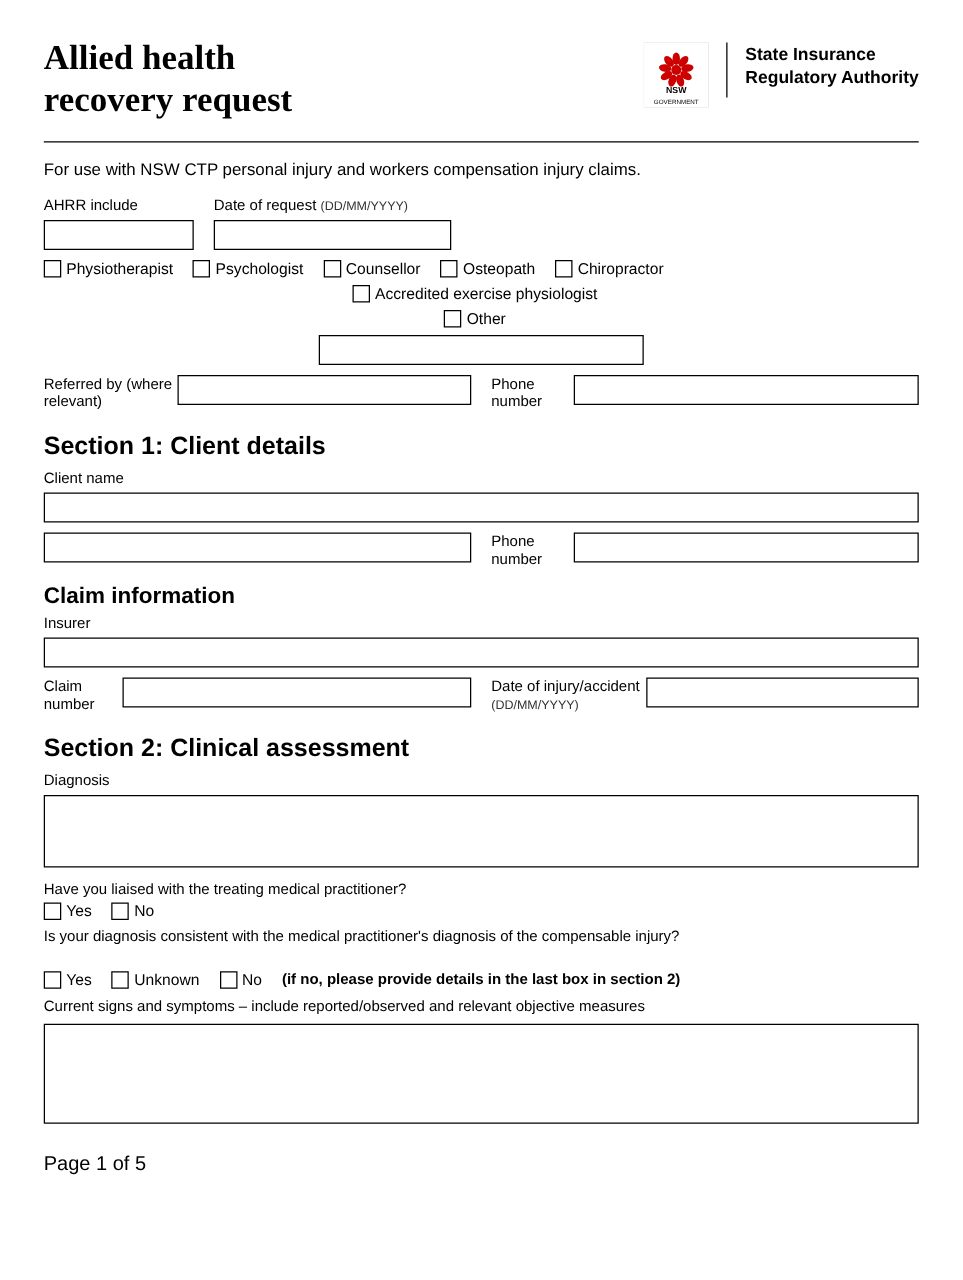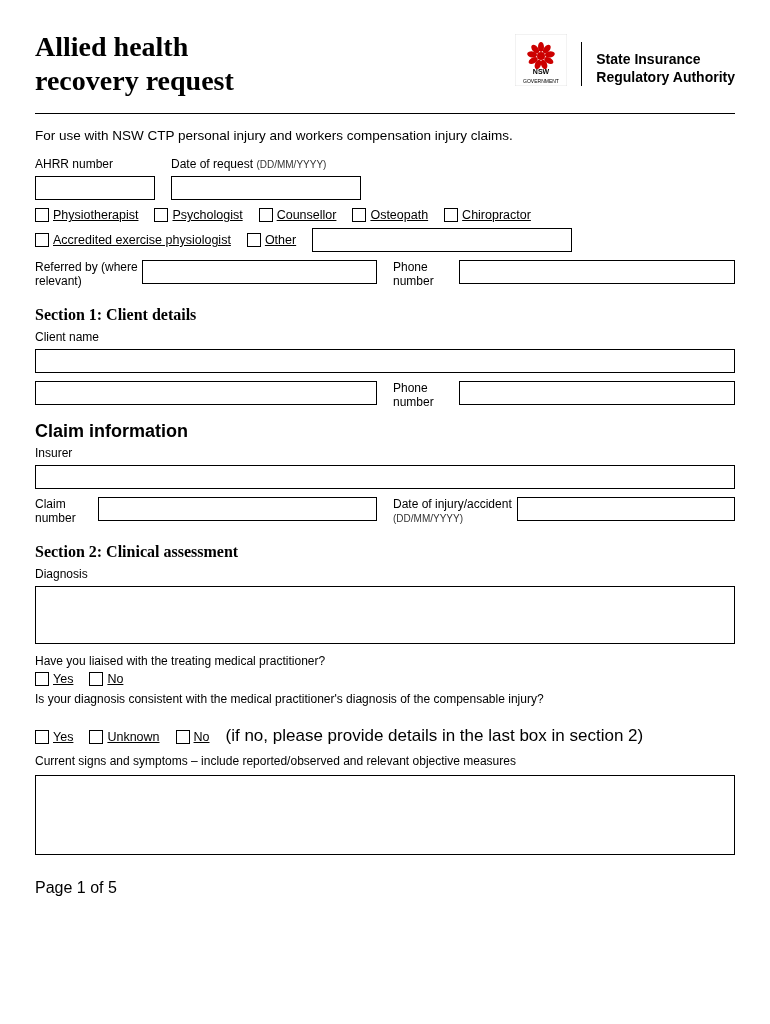--- a/index.html
+++ b/index.html
@@ -27,21 +27,21 @@
 
     .header-title {
       font-size: 28px;
       font-weight: 900;
       font-family: Georgia, serif;
       line-height: 1.2;
     }
 
     .header-logo-area {
       display: flex;
-      align-items: flex-end;
+      align-items: flex-start;
       gap: 10px;
       margin-top: 4px;
     }
 
     .nsw-logo {
       width: 52px;
       height: 52px;
     }
 
     .sira-text {
@@ -110,40 +110,39 @@
       gap: 6px;
       margin-bottom: 6px;
       flex-wrap: wrap;
     }
 
     .checkbox-item {
       display: flex;
       align-items: flex-end;
       gap: 4px;
       margin-right: 10px;
-      text-decoration: underline;
     }
 
     .checkbox-box {
       width: 14px;
       height: 14px;
       border: 1px solid #000;
       background: #fff;
       flex-shrink: 0;
       display: inline-block;
     }
 
     .checkbox-label {
       font-size: 12.5px;
     }
 
     .section-title {
-      font-size: 16px;
+      font-size: 20px;
       font-weight: bold;
-      font-family: Liberation Serif, serif;
+      font-family: Liberation Sans, sans-serif;
       margin: 16px 0 6px 0;
       border-bottom: none;
     }
 
     .section-subtitle {
       font-size: 18px;
       font-weight: bold;
       margin: 10px 0 4px 0;
     }
 
@@ -210,21 +209,21 @@
     </div>
   </div>
 </div>
 
 <hr class="divider">
 
 <div class="subtitle">For use with NSW CTP personal injury and workers compensation injury claims.</div>
 
 <div class="form-row">
   <div class="field-group">
-    <div class="field-label">AHRR number</div>
+    <div class="field-label">AHRR include</div>
     <input type="text" class="input-ahrr" style="">
   </div>
   <div class="field-group">
     <div class="field-label">
       <span>Date of request</span> <span class="field-label-small">(DD/MM/YYYY)</span>
     </div>
     <input type="text" class="input-date" style="">
   </div>
 </div>
 
@@ -244,21 +243,21 @@
   <div class="checkbox-item">
     <span class="checkbox-box"></span>
     <span class="checkbox-label">Osteopath</span>
   </div>
   <div class="checkbox-item">
     <span class="checkbox-box"></span>
     <span class="checkbox-label">Chiropractor</span>
   </div>
 </div>
 
-<div class="checkbox-row" style="margin-bottom:8px;">
+<div class="checkbox-row" style="margin-bottom:8px;flex-direction:column;">
   <div class="checkbox-item">
     <span class="checkbox-box"></span>
     <span class="checkbox-label">Accredited exercise physiologist</span>
   </div>
   <div class="checkbox-item">
     <span class="checkbox-box"></span>
     <span class="checkbox-label">Other</span>
   </div>
   <input type="text" class="input-other-text" style="">
 </div>
@@ -340,21 +339,21 @@
       <span class="checkbox-label">Yes</span>
     </div>
     <div class="checkbox-item">
       <span class="checkbox-box"></span>
       <span class="checkbox-label">Unknown</span>
     </div>
     <div class="checkbox-item">
       <span class="checkbox-box"></span>
       <span class="checkbox-label">No</span>
     </div>
-    <span class="field-label" style="font-size:17px;">(if no, please provide details in the last box in section 2)</span>
+    <span class="field-label" style="font-size:12px;font-weight:bold;">(if no, please provide details in the last box in section 2)</span>
   </div>
 </div>
 
 <div class="field-group" style="width:100%;">
   <div class="field-label" style="margin-bottom:4px;">Current signs and symptoms – include reported/observed and relevant objective measures</div>
   <textarea style="width: 100%; height: 80px;"></textarea>
 </div>
 
 <div class="page-footer">
   <span>Page 1 of 5</span>

